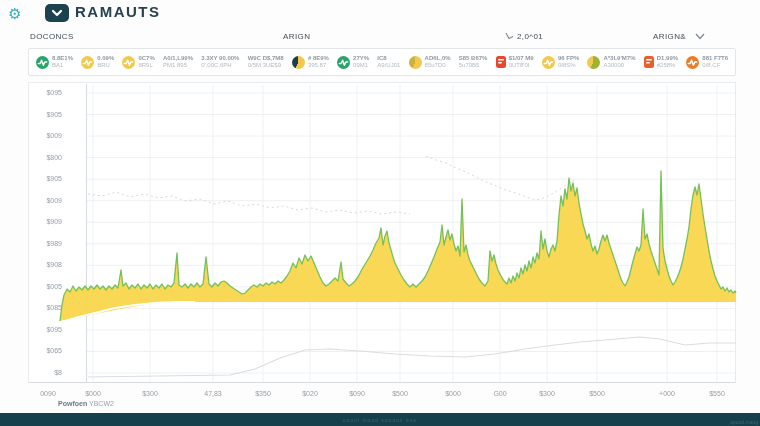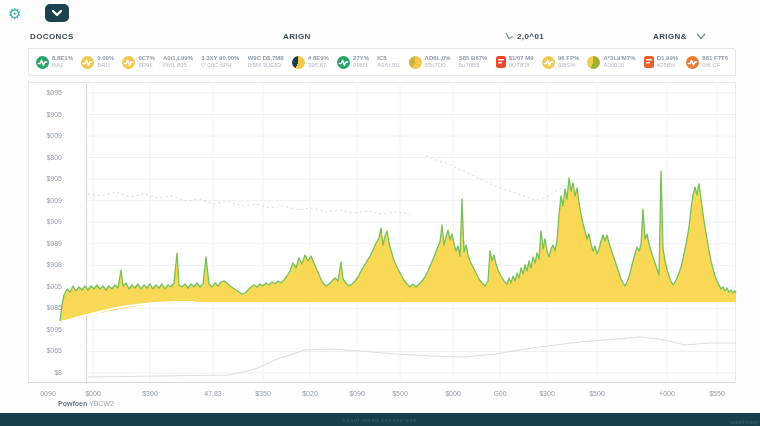--- a/index.html
+++ b/index.html
@@ -8,21 +8,21 @@
   .page{position:relative;width:760px;height:426px;background:#fdfdfd;}
 
   
   .hdr{position:absolute;left:0;top:0;width:760px;height:28px;}
   .gear{position:absolute;left:8px;top:4px;font-size:15px;color:#35b0bd;cursor:pointer;line-height:20px;}
   .logo{position:absolute;left:45px;top:4px;width:24px;height:18px;background:#1c424e;border-radius:5px;
         display:flex;align-items:center;justify-content:center;}
   .brand{position:absolute;left:75px;top:3px;font-size:15px;font-weight:bold;color:#25424e;letter-spacing:1.5px;}
 
   
-  .nav{position:absolute;left:0;top:28px;width:760px;height:18px;font-size:8px;font-weight:bold;
+  .nav{position:absolute;left:0;top:28px;width:760px;height:18px;font-size:8px;font-weight:normal;
        color:#3e4c58;letter-spacing:.4px;}
   .nav .itm{position:absolute;top:4px;cursor:pointer;display:flex;align-items:center;gap:3px;}
 
   
   .stats{position:absolute;left:28px;top:48px;width:708px;height:28px;border:1px solid #e4e7ea;border-radius:2px;
          background:#fff;display:flex;align-items:center;justify-content:space-between;padding:0 7px;box-sizing:border-box;}
   .stat{display:flex;align-items:center;gap:3px;cursor:pointer;}
   .stat .txt{display:flex;flex-direction:column;line-height:7px;}
   .stat .l1{font-size:6px;color:#8f99a3;font-weight:bold;}
   .stat .l2{font-size:6px;color:#b3bac1;}
@@ -48,20 +48,21 @@
 
 <div class="page">
 
   <div class="hdr">
     <span class="gear">⚙</span>
     <span class="logo">
       <svg width="24" height="18" viewBox="0 0 24 18">
         <polyline points="8,7 12,11 16,7" fill="none" stroke="#fff" stroke-width="2.2" stroke-linecap="round" stroke-linejoin="round"></polyline>
       </svg>
     </span>
+    <span class="brand">RAMAUTS</span>
   </div>
 
   <div class="nav">
     <span class="itm" style="left:30px">
       <span>DOCONCS</span>
     </span>
     <span class="itm" style="left:283px">
       <span>ARIGN</span>
     </span>
     <span class="itm" style="left:505px">

